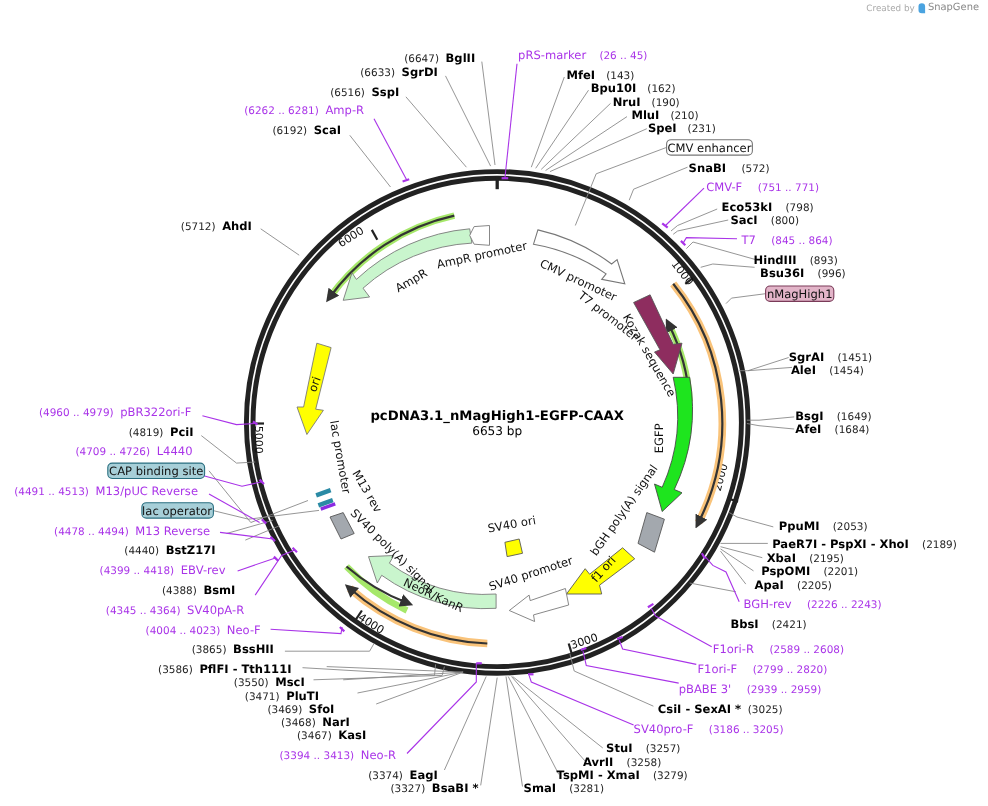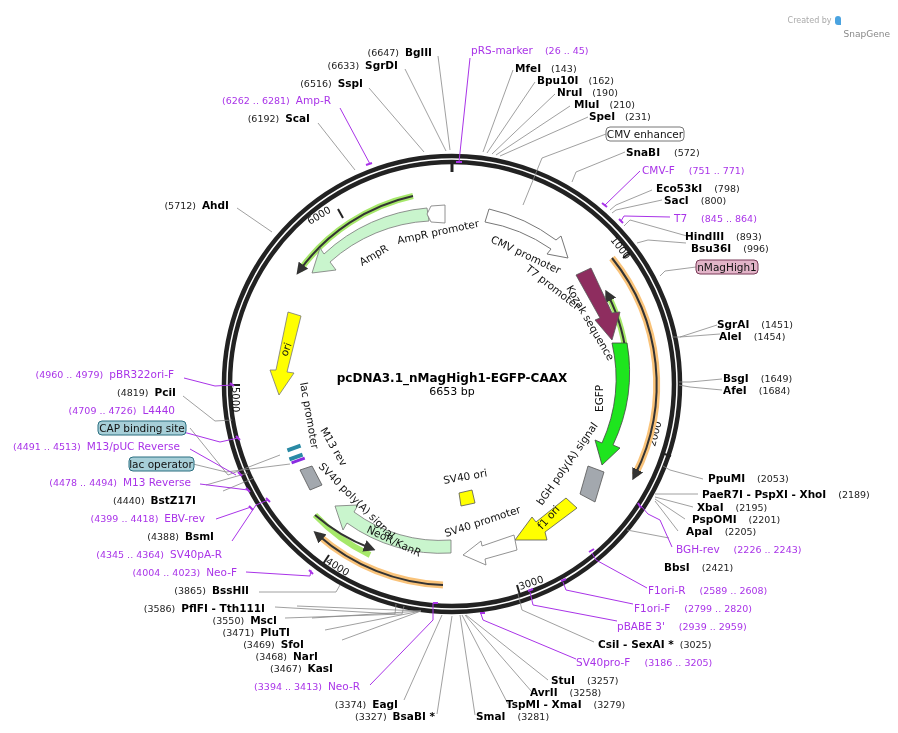--- a/index.html
+++ b/index.html
@@ -6,21 +6,21 @@
   body { width:898px; height:733px; position:relative; overflow:hidden; font-family:"DejaVu Sans", sans-serif; }
   svg { position:absolute; left:0; top:0; }
   .enz { font-size:10.5px; font-weight:bold; fill:#000; }
   .pos { font-size:9.5px; fill:#222; }
   .prim { font-size:10.5px; fill:#a933e8; }
   .primpos { font-size:9.5px; fill:#a933e8; }
   .feat { font-size:10.5px; fill:#111; }
   .tick { font-size:10px; fill:#111; }
   .credit { position:absolute; right:8px; top:2px; font-size:8px; color:#aaaaaa; font-family:"DejaVu Sans", sans-serif; display:flex; align-items:center; gap:3px;padding-left:40px; }
   .credit .logo { display:inline-block; width:6px; height:9px; background:#4aa3e0; border-radius:3px 3px 0 3px; }
-  .credit .brand { color:#888; font-size:9px;margin-top:27px; }
+  .credit .brand { color:#888; font-size:9px; }
 </style>
 </head>
 <body>
 
 <div class="credit">
   <span>Created by</span>
   <span class="logo"></span>
   <span class="brand">SnapGene</span>
 </div>
 

